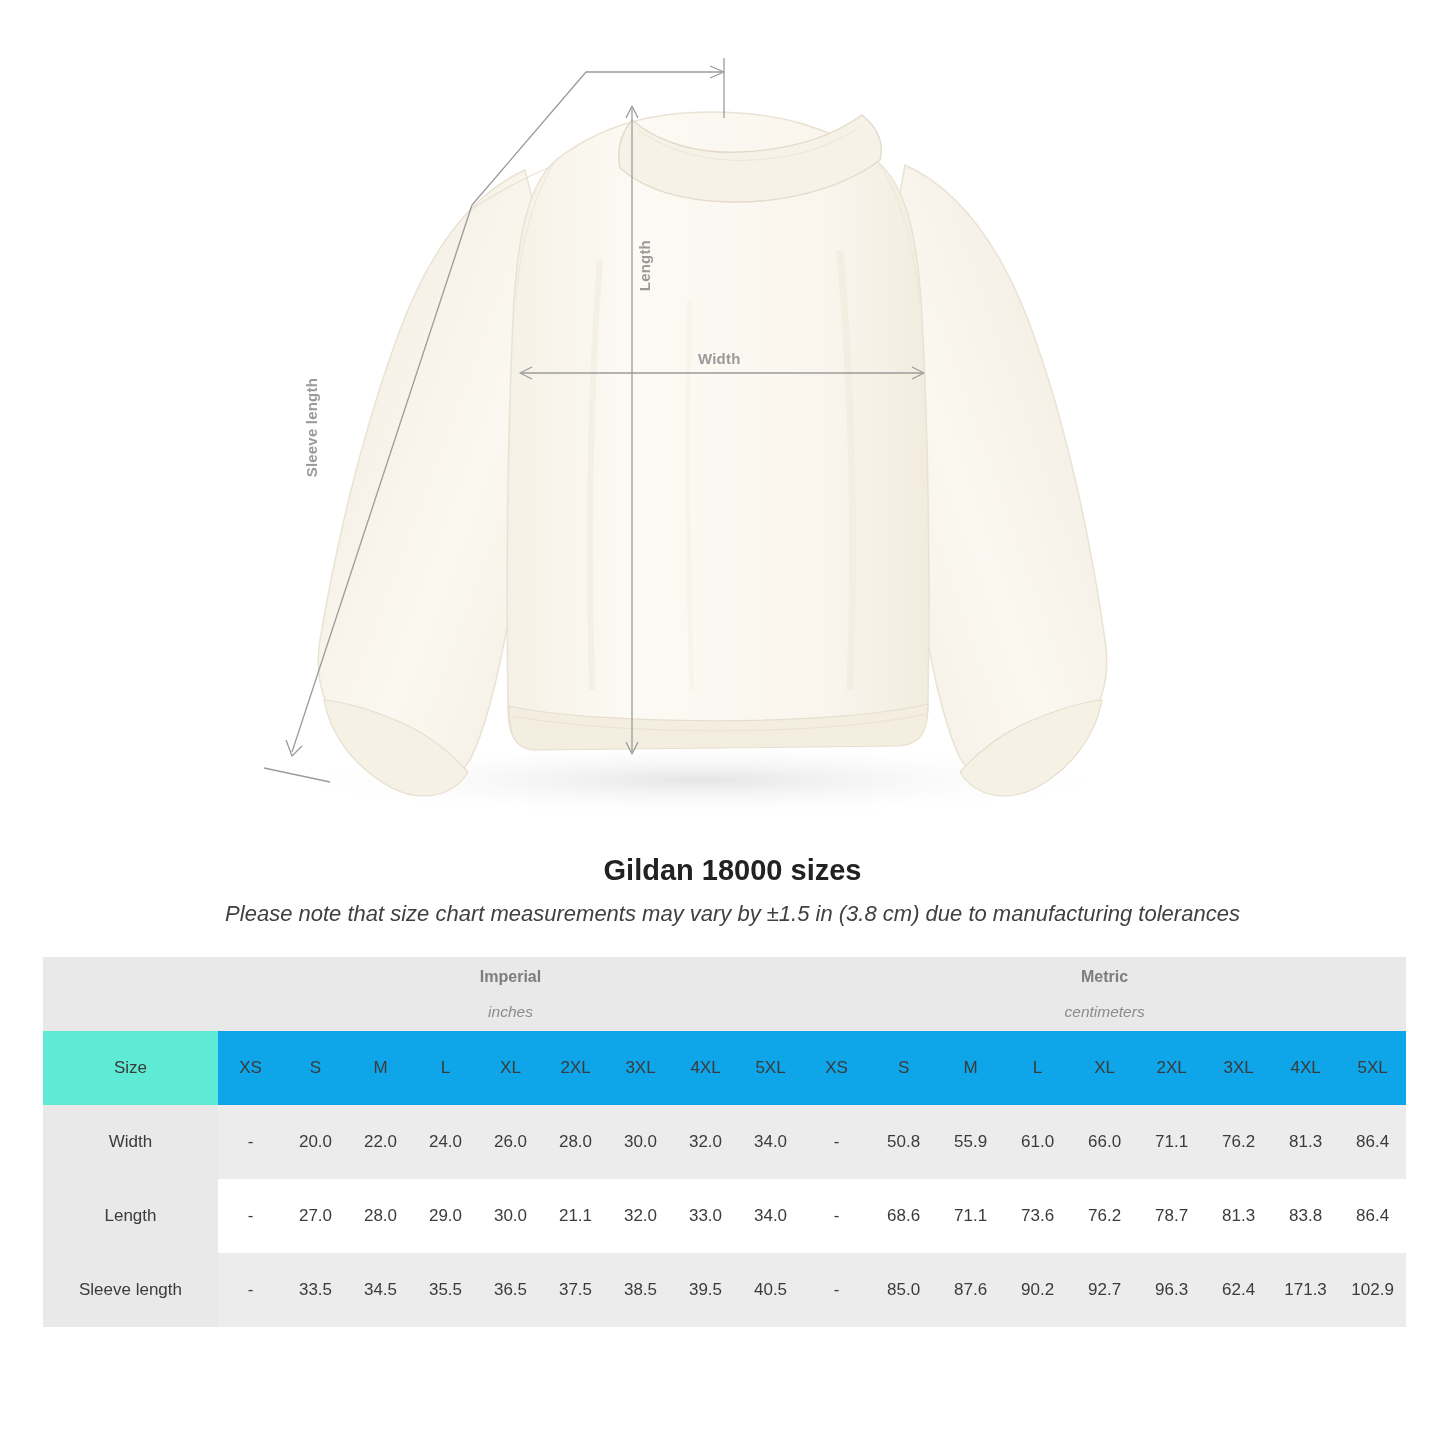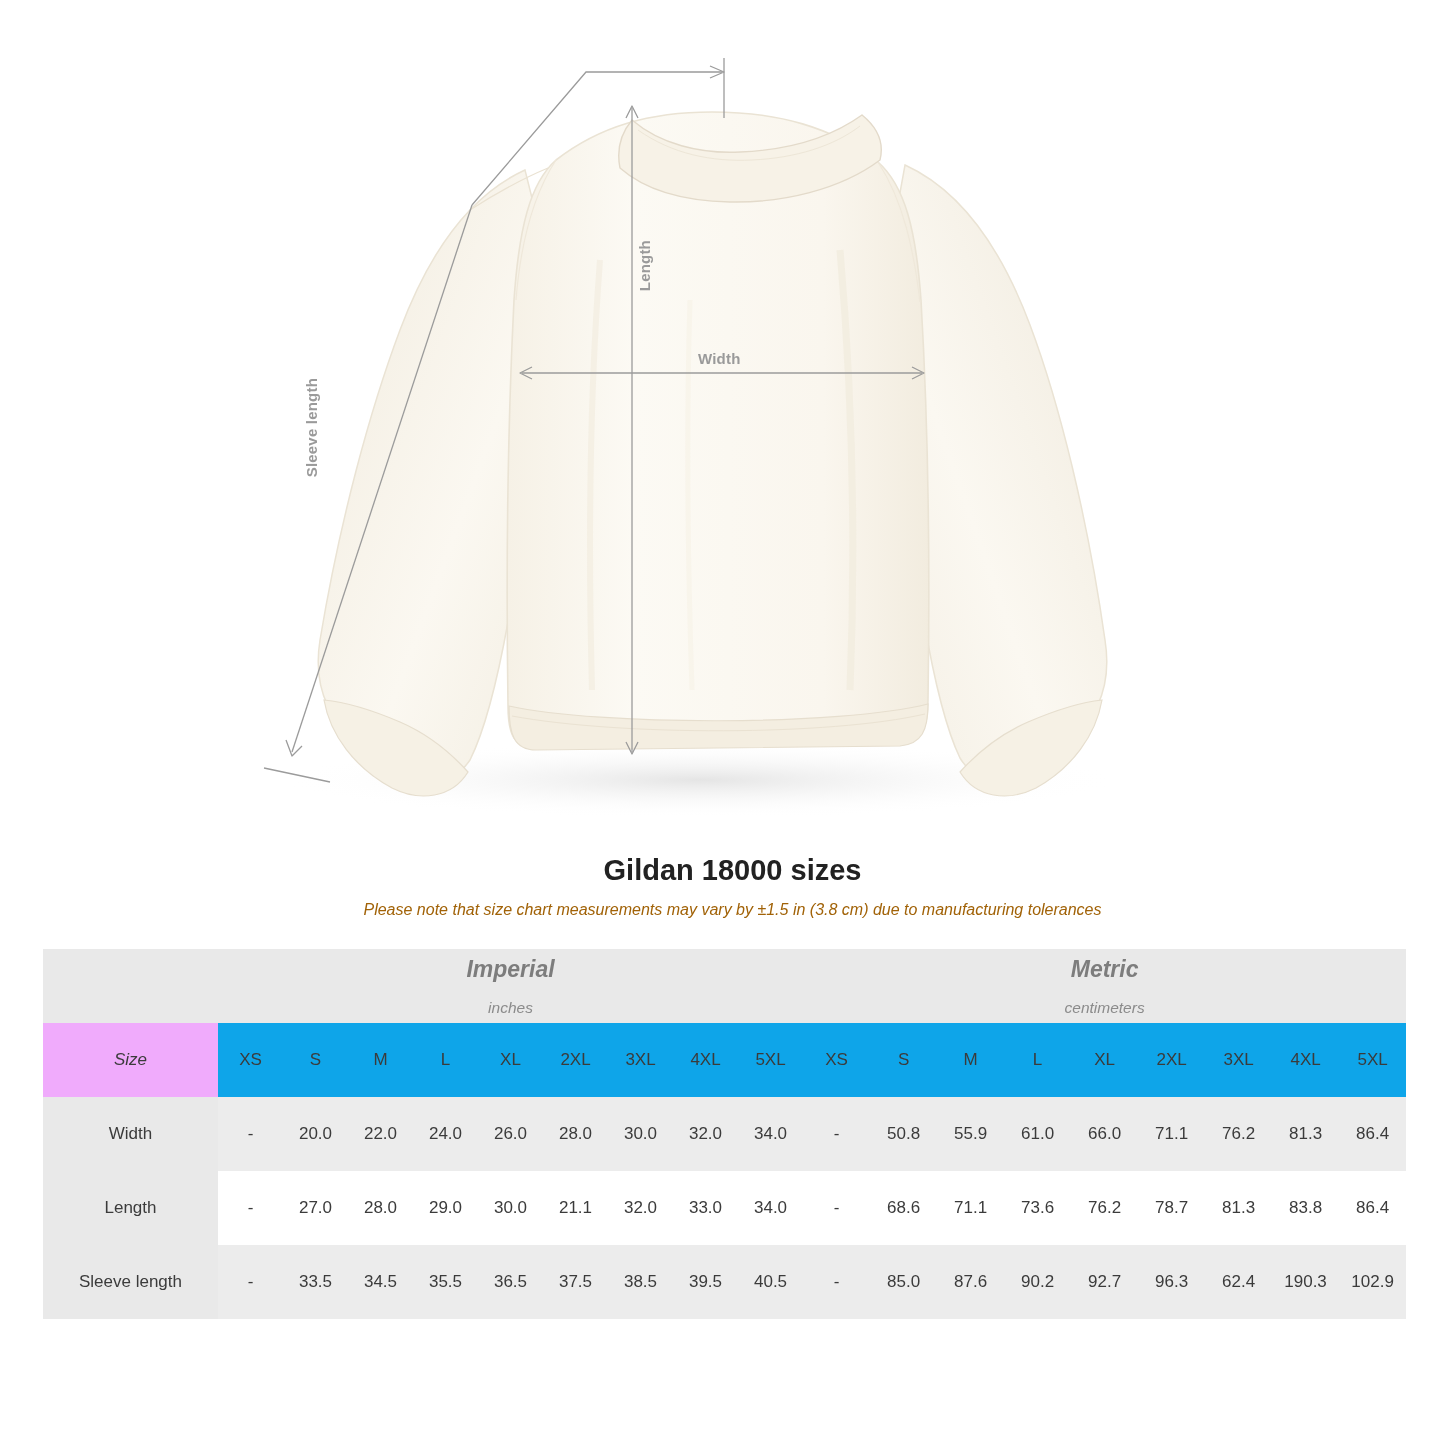--- a/index.html
+++ b/index.html
@@ -65,23 +65,23 @@
     padding-left: 20px;
   }
   .chart-title {
     font-size: 29px;
     font-weight: bold;
     color: #222222;
     margin: 0;
   }
   .chart-note {
     margin: 14px 0 0 0;
-    font-size: 16px;
+    font-size: 22px;
     font-style: italic;
-    color: #a16207;
+    color: #404040;
   }
 
   
   .table-wrap {
     margin: 30px 43px 0 43px;
     width: 1359px;
   }
   table.size-table {
     border-collapse: collapse;
     width: 100%;
@@ -96,22 +96,21 @@
     padding: 0;
     height: 74px;
     vertical-align: middle;
   }
   
   .banner-cell {
     background: #e9e9e9;
     height: 108px;
   }
   .unit-system {
-    font-size: 23px;
-    font-style: italic;
+    font-size: 16px;
     font-weight: bold;
     color: #7d7d7d;
     line-height: 1.25;
   }
   .unit-name {
     font-size: 15.5px;
     font-style: italic;
     color: #8b8b8b;
     margin-top: 16px;
   }
@@ -121,21 +120,21 @@
     font-weight: bold;
     font-size: 17.5px;
     color: #3b3b3b;
     width: 175px;
   }
   .hdr-row td {
     background: #0ea5e9;
     font-weight: bold;
     font-size: 17.5px;
   }
-  .hdr-row td.row-header-cell { background: #f0abfc; font-style: italic; }
+  .hdr-row td.row-header-cell { background: #5eead4; }
 
   .band-shade td { background: #ececec; }
   .band-plain td { background: #ffffff; }
   .band-shade td.row-header-cell,
   .band-plain td.row-header-cell { background: #e9e9e9; }
 </style>
 </head>
 <body>
 
 <div class="page">
@@ -333,20 +332,20 @@
           <td>38.5</td>
           <td>39.5</td>
           <td>40.5</td>
           <td>-</td>
           <td>85.0</td>
           <td>87.6</td>
           <td>90.2</td>
           <td>92.7</td>
           <td>96.3</td>
           <td>62.4</td>
-          <td>190.3</td>
+          <td>171.3</td>
           <td>102.9</td>
         </tr>
       </tbody>
     </table>
   </div>
 
 </div>
 
 </body></html>

